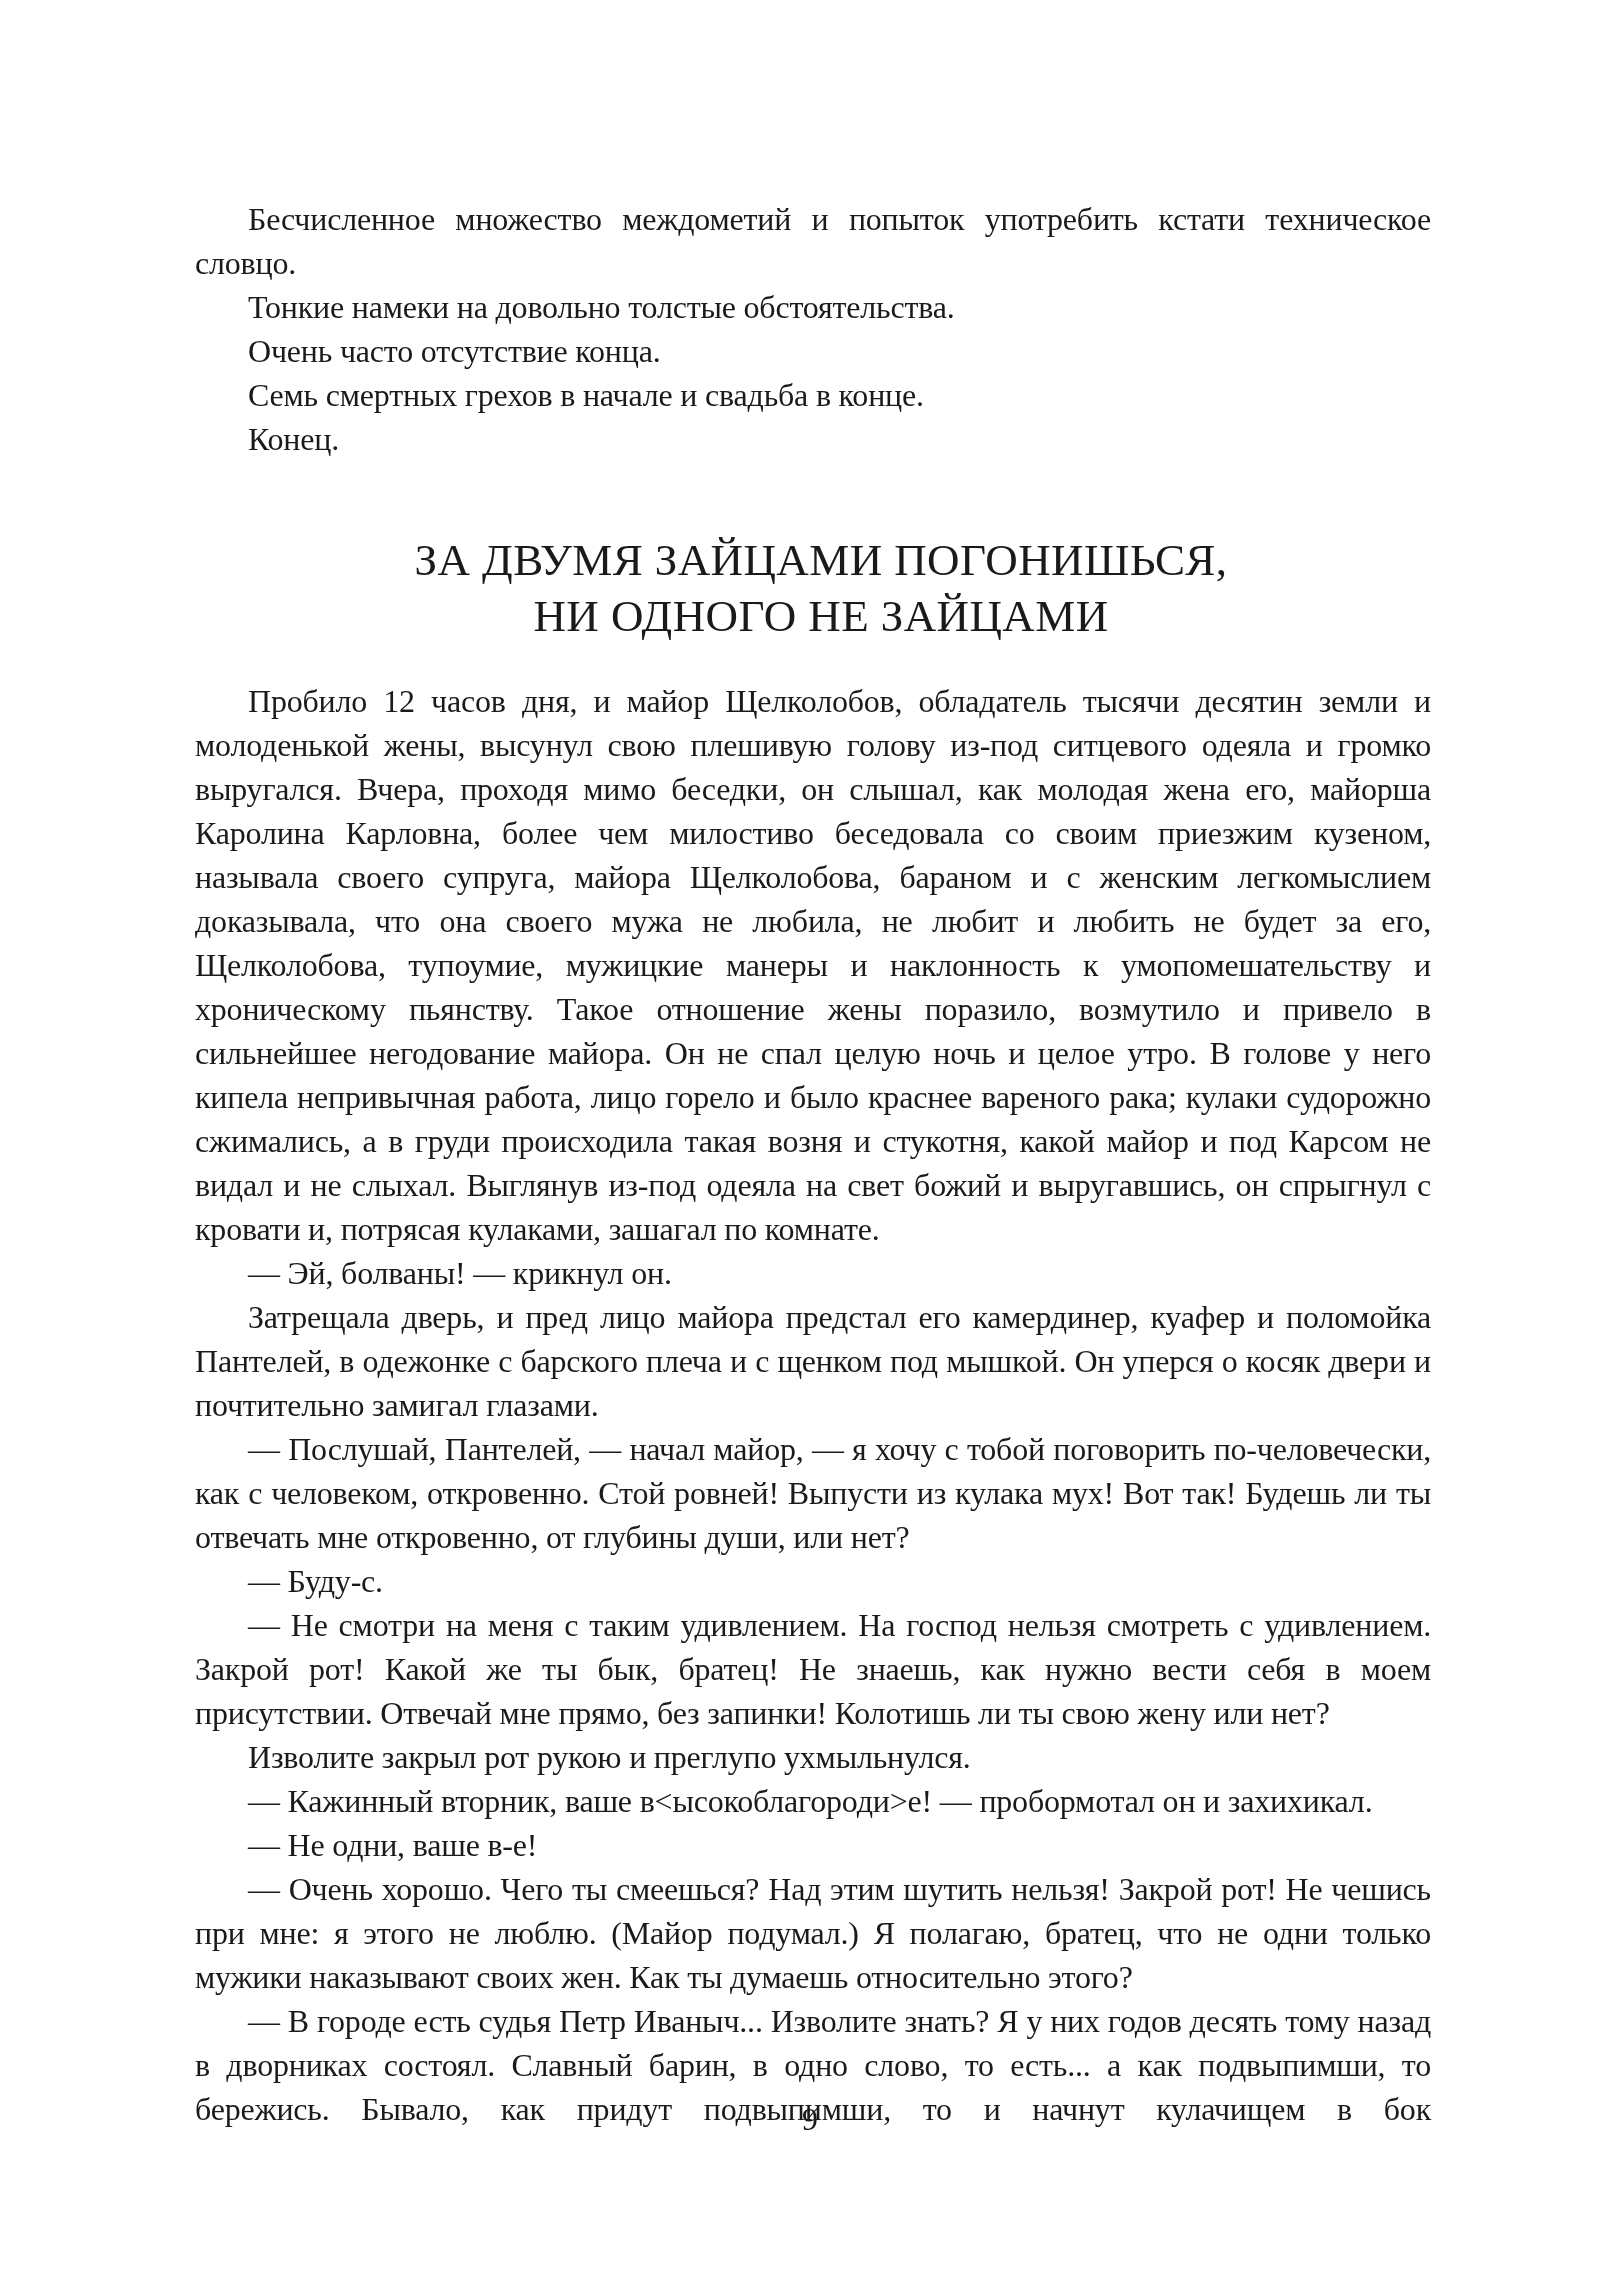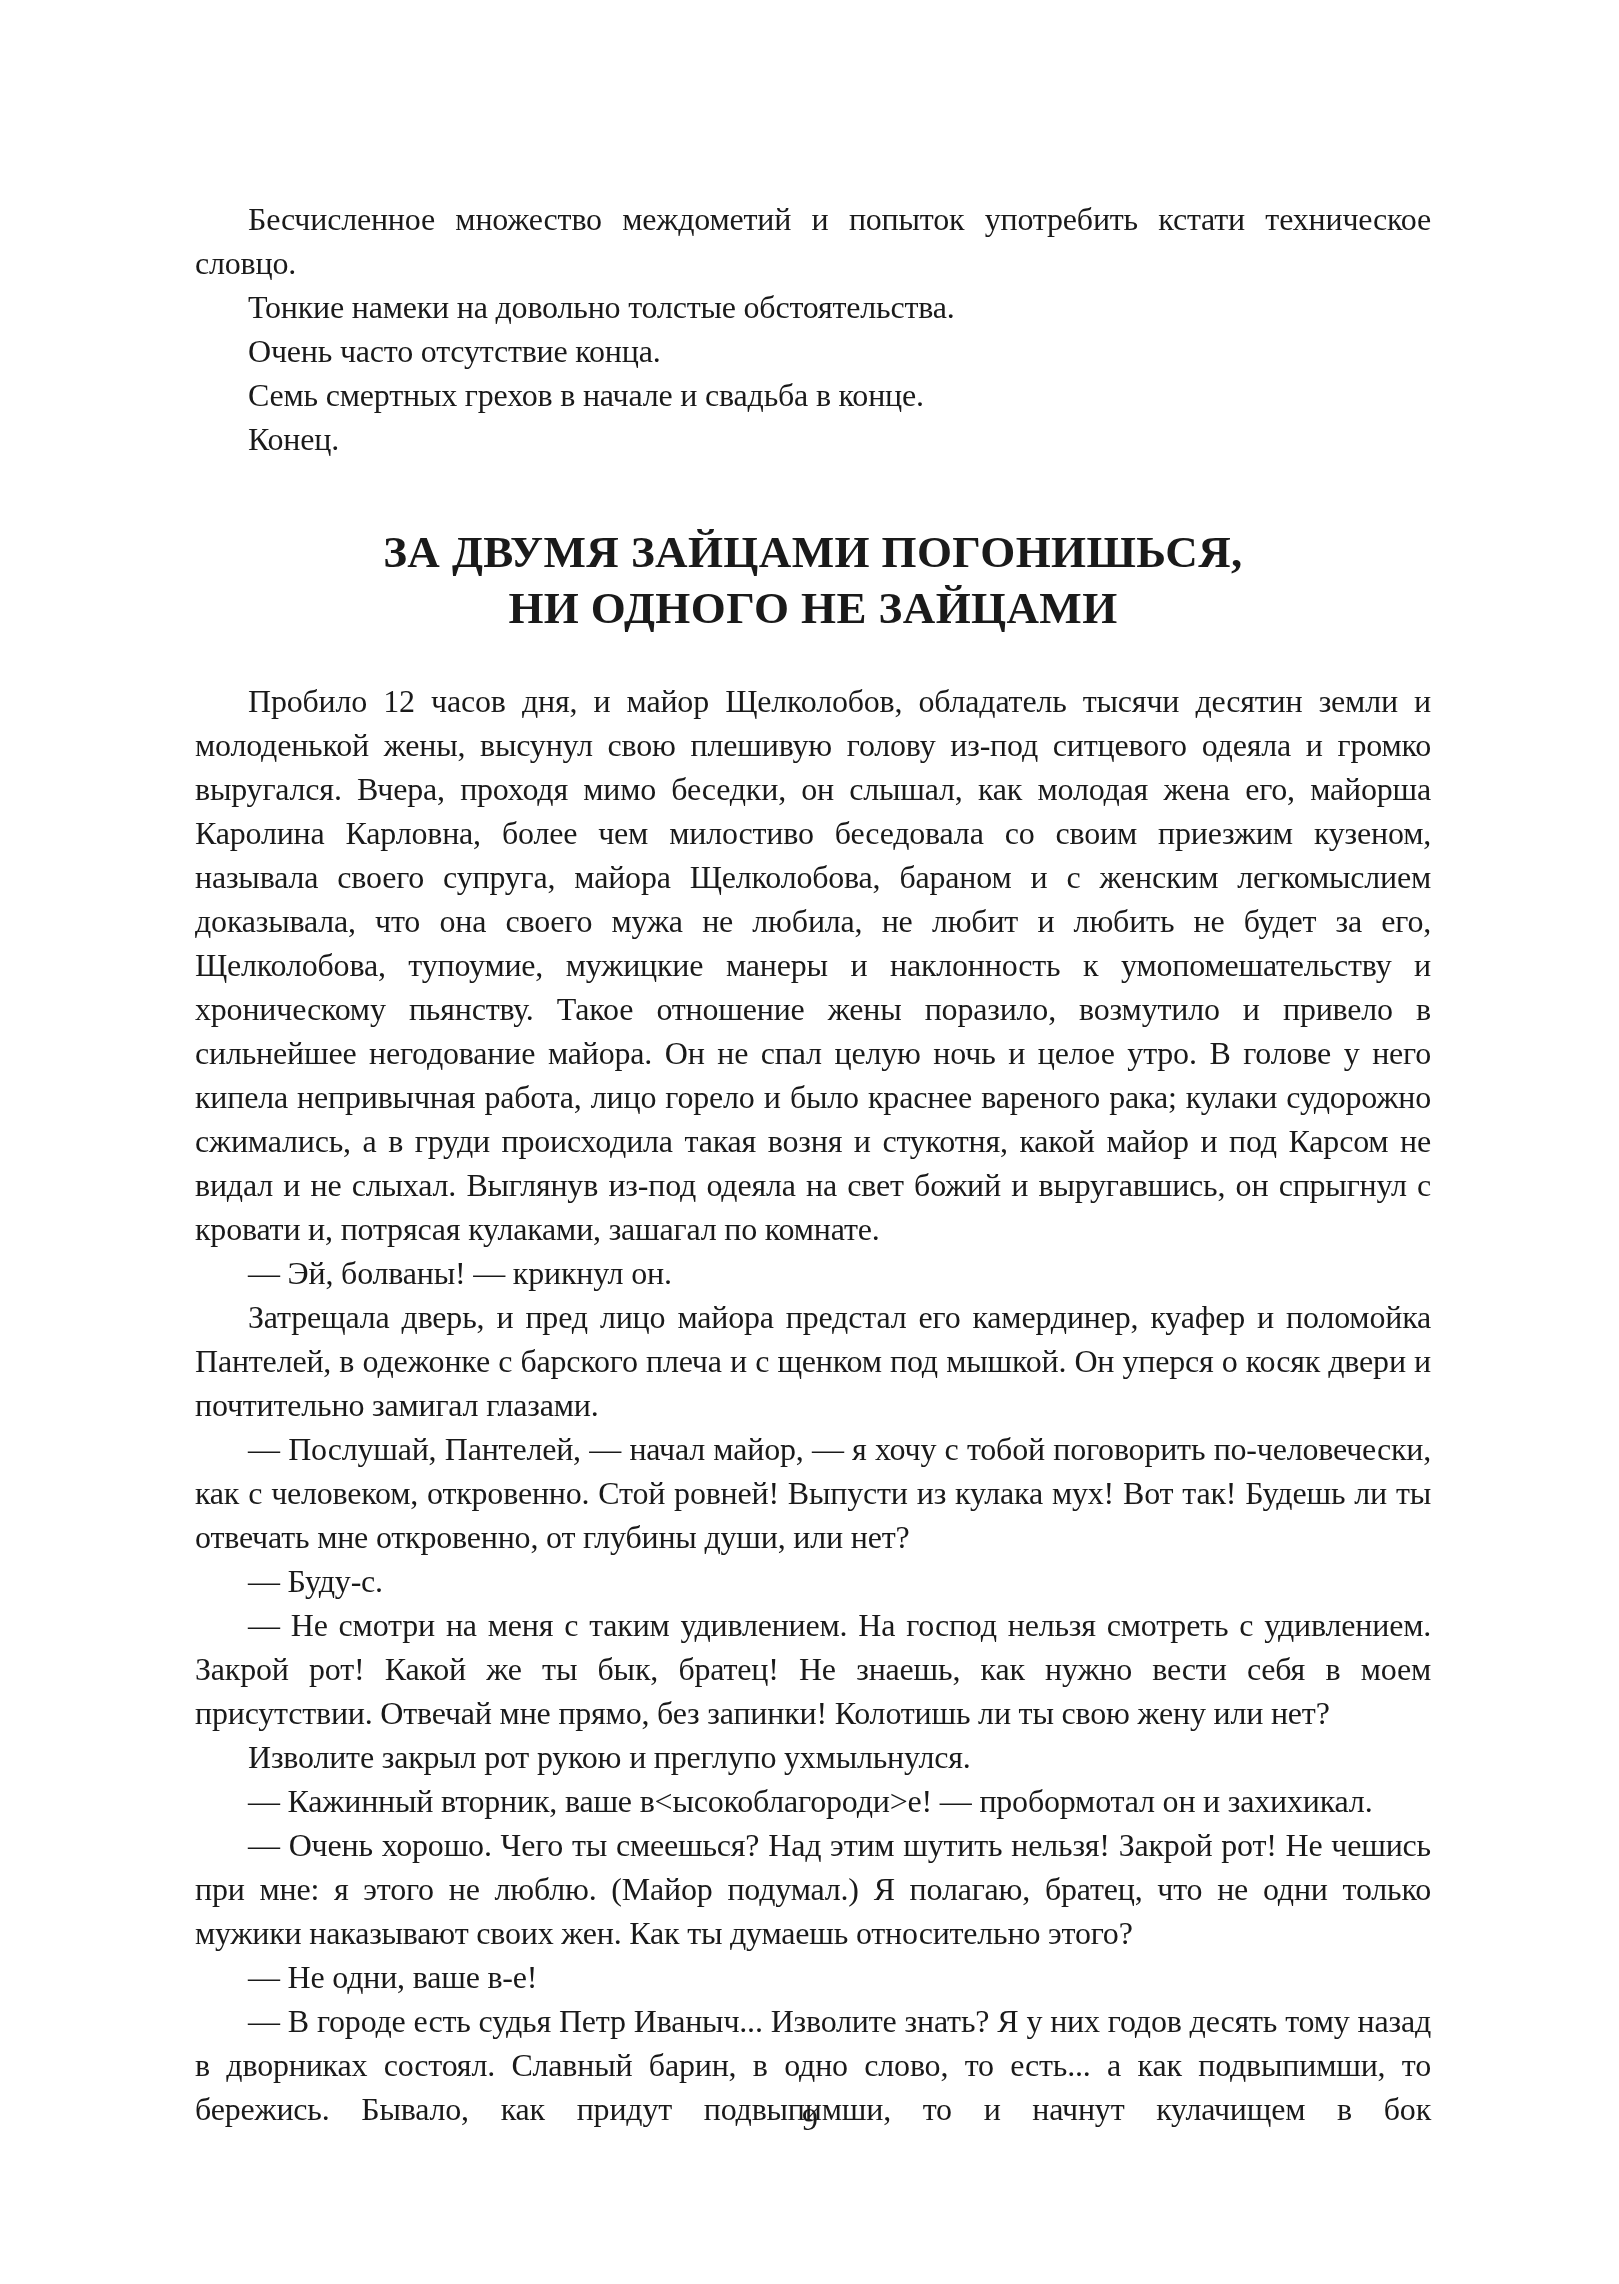--- a/index.html
+++ b/index.html
@@ -45,25 +45,25 @@
   #story-block {
     top: 679px;
   }
   .chapter-title {
     position: absolute;
     left: 195px;
     width: 1236px;
     top: 524px;
     text-align: center;
     font-family: "Liberation Serif", "DejaVu Serif", serif;
-    font-weight: bold;
+    font-weight: normal;
     font-size: 45px;
     line-height: 56px;
     letter-spacing: 0.4px;
-    margin: 0;
+    margin: 8px;
   }
   .chapter-title span {
     display: block;
   }
   .page-number {
     position: absolute;
     left: 0;
     width: 1620px;
     top: 2097px;
     text-align: center;
@@ -91,21 +91,21 @@
 
   <div class="text-block" id="story-block">
     <p>Пробило 12 часов дня, и майор Щелколобов, обладатель тысячи десятин земли и молоденькой жены, высунул свою плешивую голову из-под ситцевого одеяла и громко выругался. Вчера, проходя мимо беседки, он слышал, как молодая жена его, майорша Каролина Карловна, более чем милостиво беседовала со своим приезжим кузеном, называла своего супруга, майора Щелколобова, бараном и с женским легкомыслием доказывала, что она своего мужа не любила, не любит и любить не будет за его, Щелколобова, тупоумие, мужицкие манеры и наклонность к умопомешательству и хроническому пьянству. Такое отношение жены поразило, возмутило и привело в сильнейшее негодование майора. Он не спал целую ночь и целое утро. В голове у него кипела непривычная работа, лицо горело и было краснее вареного рака; кулаки судорожно сжимались, а в груди происходила такая возня и стукотня, какой майор и под Карсом не видал и не слыхал. Выглянув из-под одеяла на свет божий и выругавшись, он спрыгнул с кровати и, потрясая кулаками, зашагал по комнате.</p>
     <p>— Эй, болваны! — крикнул он.</p>
     <p>Затрещала дверь, и пред лицо майора предстал его камердинер, куафер и поломойка Пантелей, в одежонке с барского плеча и с щенком под мышкой. Он уперся о косяк двери и почтительно замигал глазами.</p>
     <p>— Послушай, Пантелей, — начал майор, — я хочу с тобой поговорить по-человечески, как с человеком, откровенно. Стой ровней! Выпусти из кулака мух! Вот так! Будешь ли ты отвечать мне откровенно, от глубины души, или нет?</p>
     <p>— Буду-с.</p>
     <p>— Не смотри на меня с таким удивлением. На господ нельзя смотреть с удивлением. Закрой рот! Какой же ты бык, братец! Не знаешь, как нужно вести себя в моем присутствии. Отвечай мне прямо, без запинки! Колотишь ли ты свою жену или нет?</p>
     <p>Изволите закрыл рот рукою и преглупо ухмыльнулся.</p>
     <p>— Кажинный вторник, ваше в&lt;ысокоблагороди&gt;е! — пробормотал он и захихикал.</p>
+    <p>— Не одни, ваше в-е!</p>
     <p>— Очень хорошо. Чего ты смеешься? Над этим шутить нельзя! Закрой рот! Не чешись при мне: я этого не люблю. (Майор подумал.) Я полагаю, братец, что не одни только мужики наказывают своих жен. Как ты думаешь относительно этого?</p>
-    <p>— Не одни, ваше в-е!</p>
     <p class="last-line-left" style="text-align-last: justify;">— В городе есть судья Петр Иваныч... Изволите знать? Я у них годов десять тому назад в дворниках состоял. Славный барин, в одно слово, то есть... а как подвыпимши, то бережись. Бывало, как придут подвыпимши, то и начнут кулачищем в бок</p>
   </div>
 
   <div class="page-number">9</div>
 
 </div>
 
 
 </body></html>

